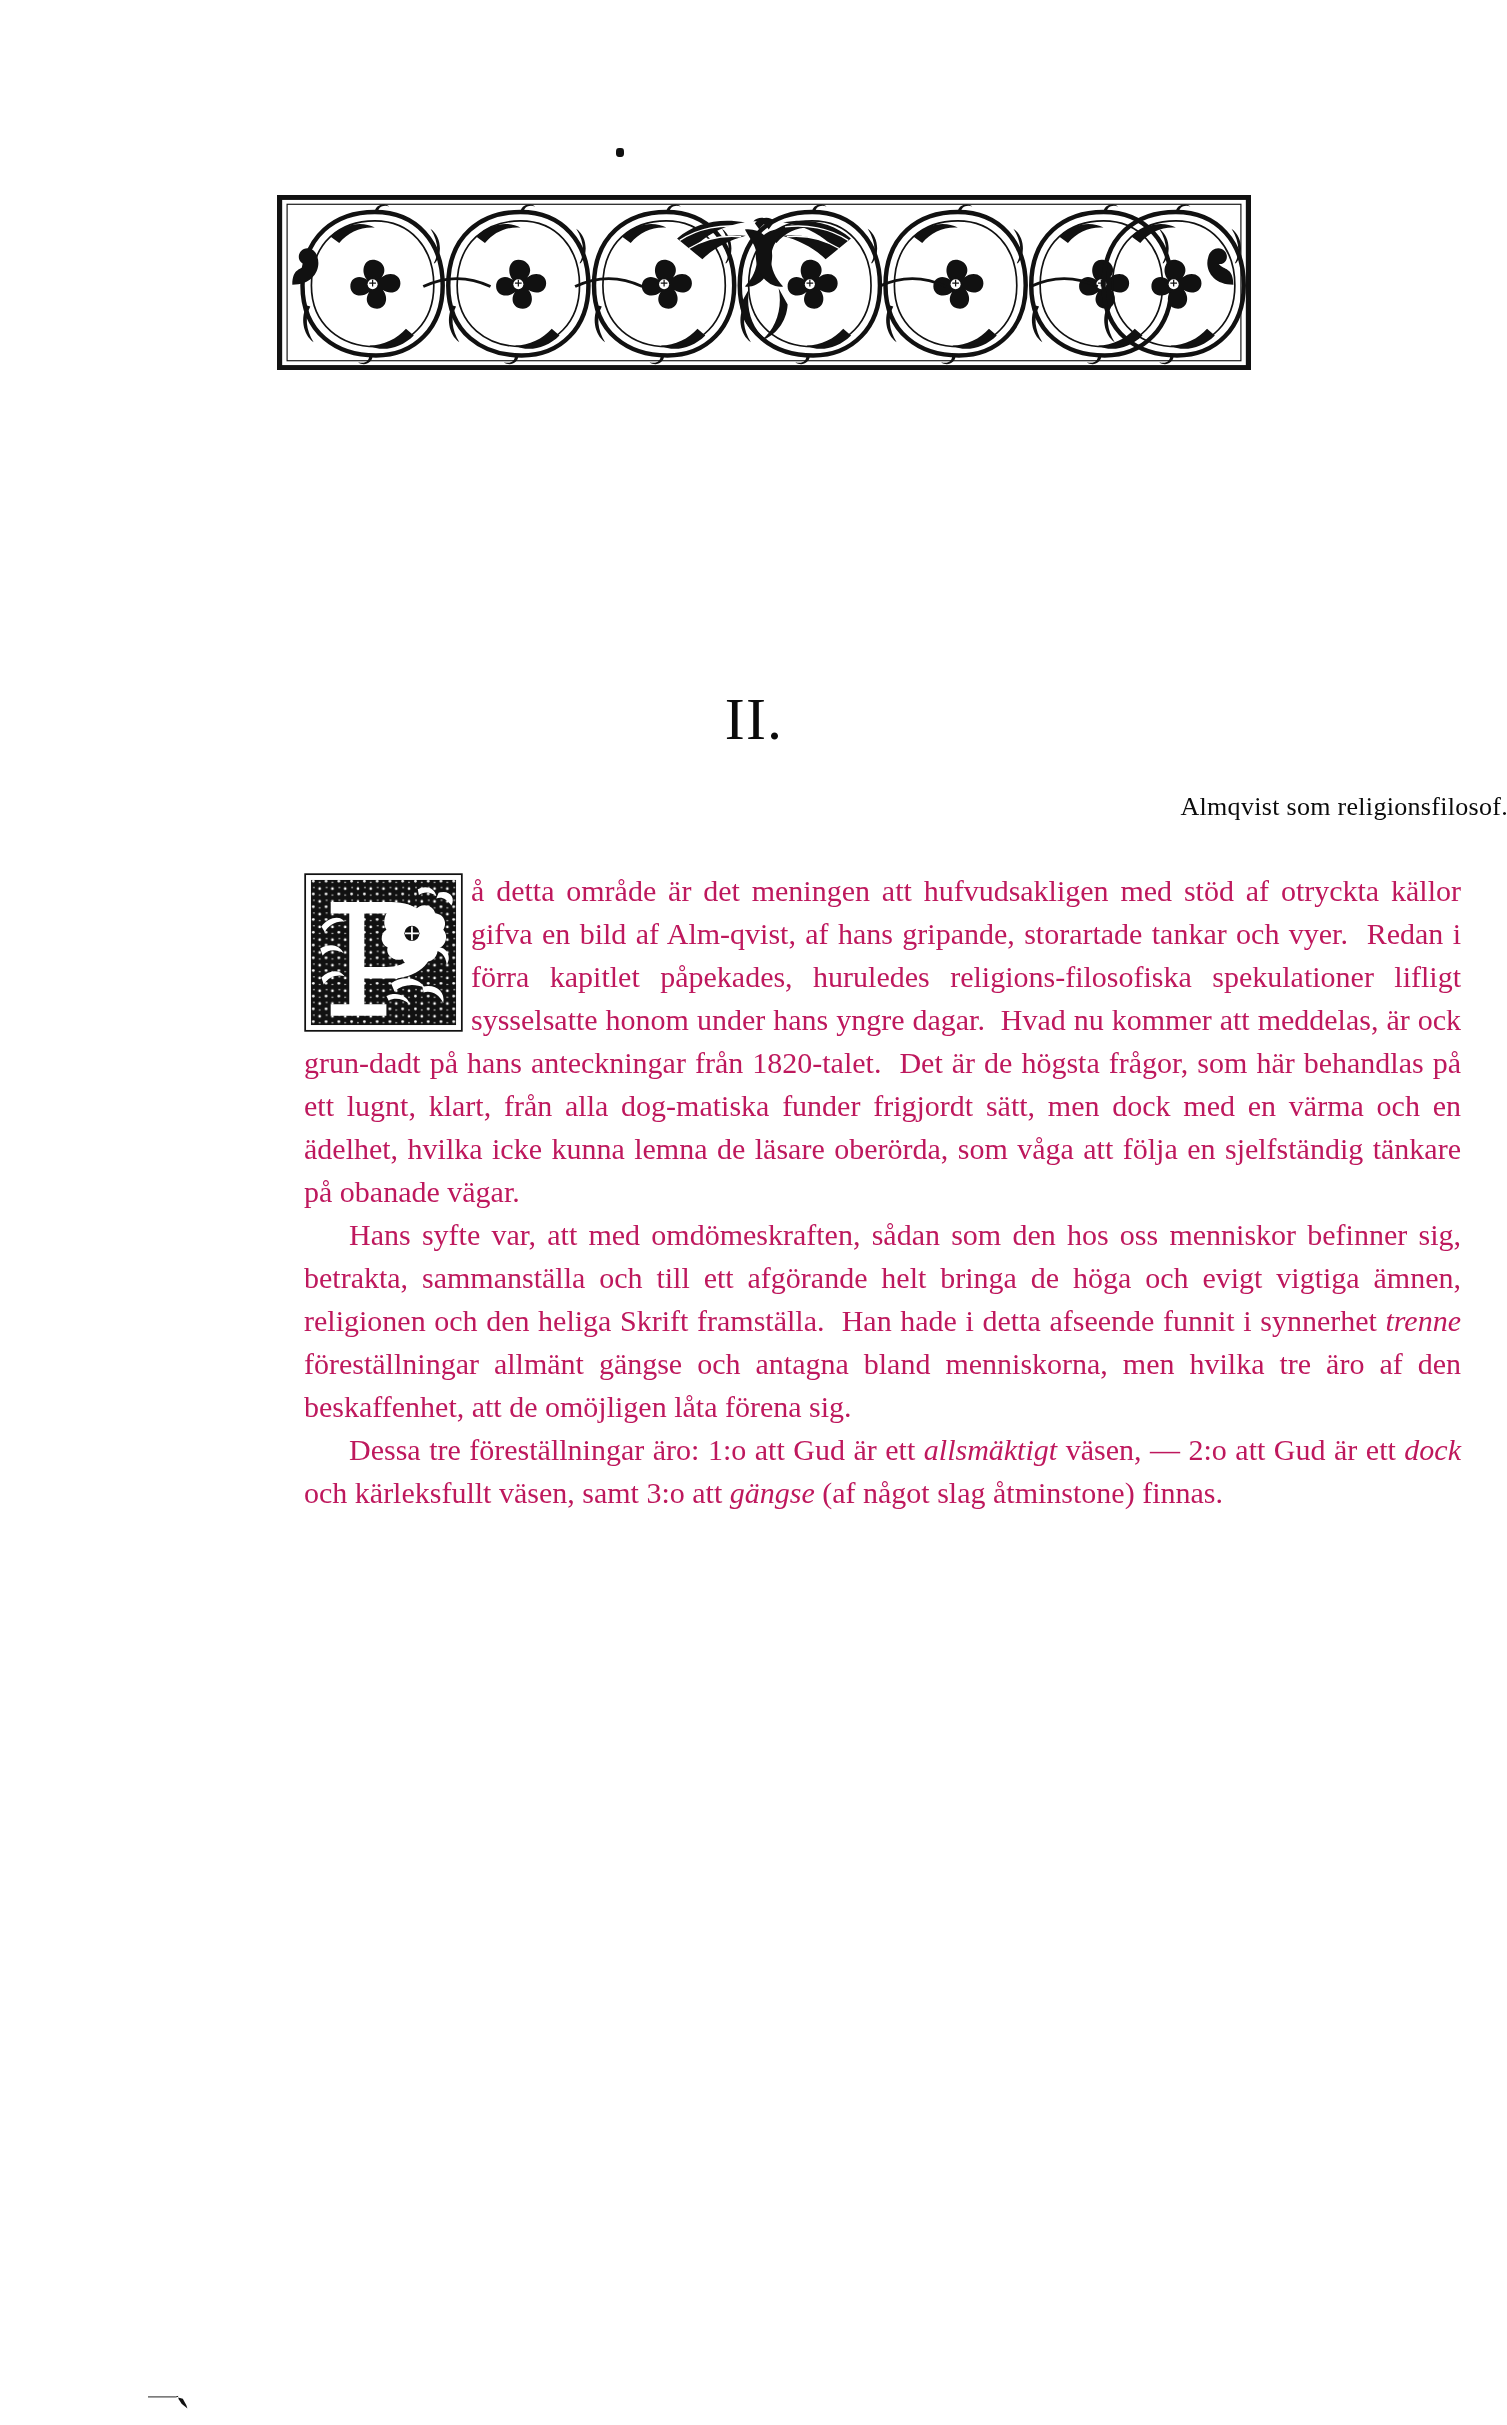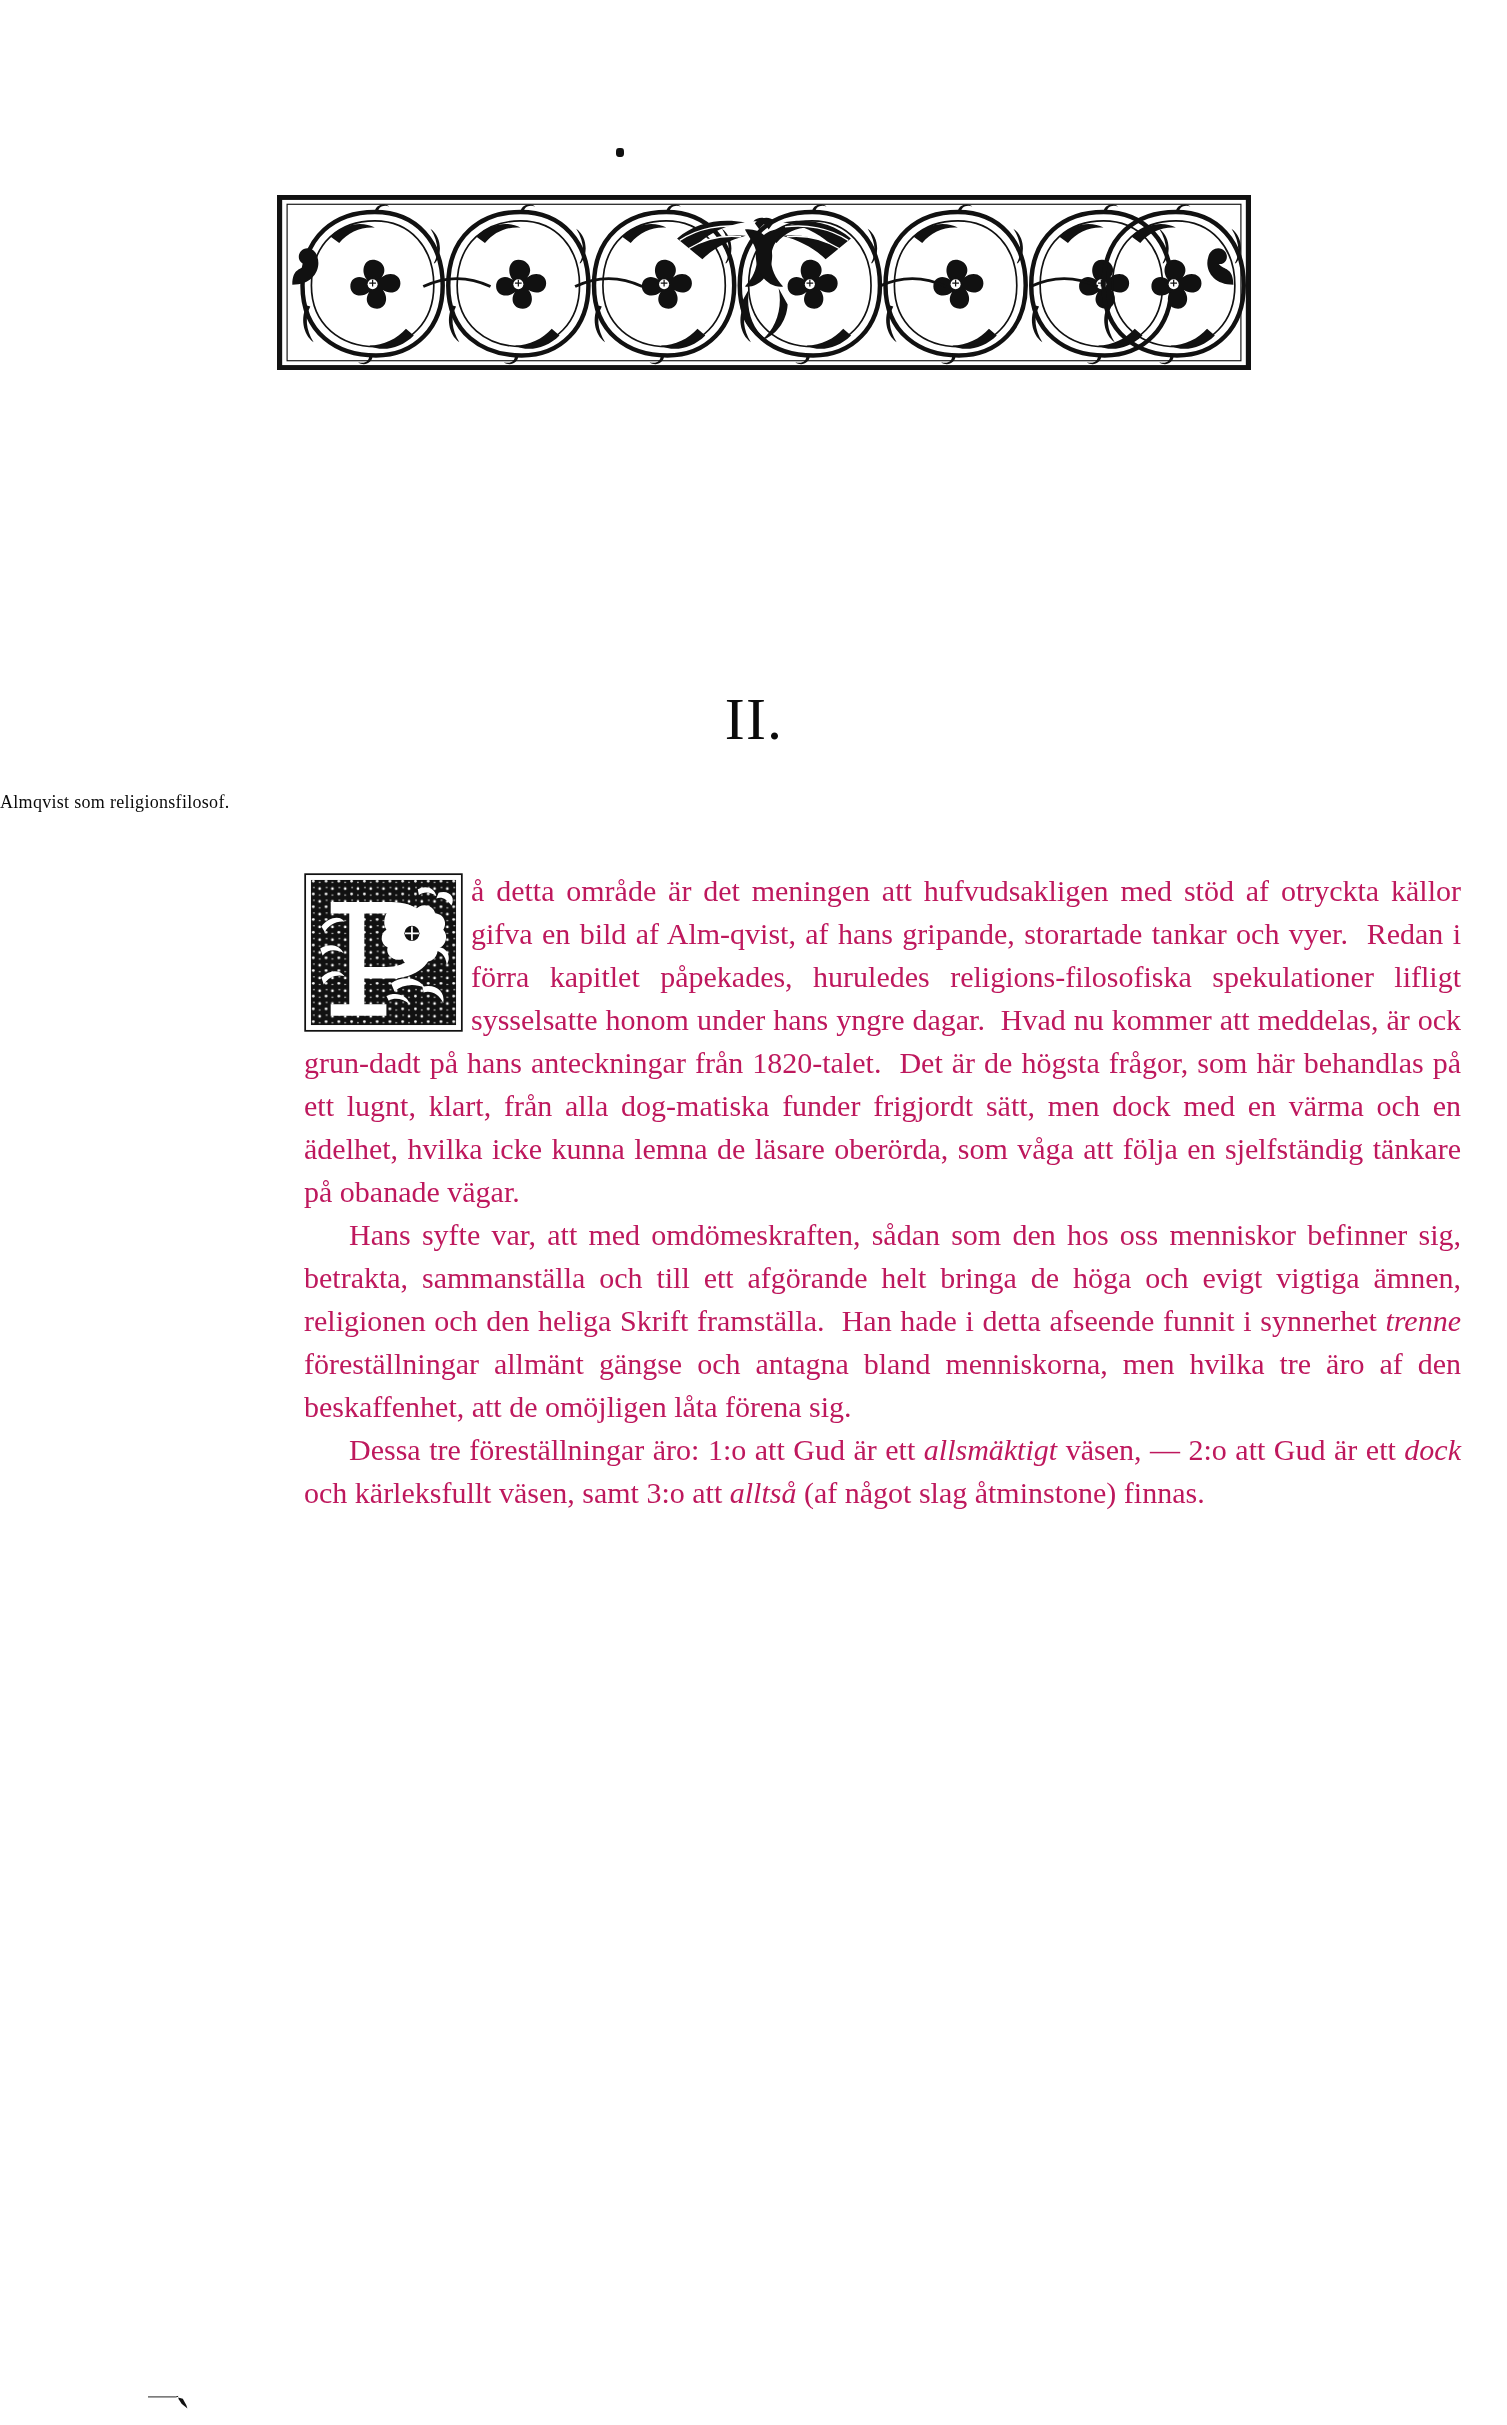--- a/index.html
+++ b/index.html
@@ -48,22 +48,22 @@
     text-align: center;
     font-size: 60px;
     letter-spacing: 1.2px;
     font-family: "Liberation Serif", "DejaVu Serif", serif;
     color: #0b0b0b;
   }
   #chapter-subtitle {
     position: absolute;
     left: 0; right: 0;
     top: 792px;
-    text-align: left;
-    font-size: 18px;
+    text-align: right;
+    font-size: 26px;
     letter-spacing: 0.3px;
     color: #0b0b0b;
     font-family: "Liberation Serif", "DejaVu Serif", serif;
   }
 
   
   #body-text {
     position: absolute;
     left: 304px;
     top: 869px;
@@ -219,16 +219,16 @@
         <path d="M142,212 C158,204 178,210 182,226 C170,216 156,214 146,220 Z"></path>
         <path d="M224,128 C244,124 256,142 246,158 C244,142 236,134 224,134 Z"></path>
       </g>
     </svg>
   </div>
 
   <p class="p1">å detta område är det meningen att hufvudsakligen med stöd af otryckta källor gifva en bild af Alm‑qvist, af hans gripande, storartade tankar och vyer.&nbsp; Redan i förra kapitlet påpekades, huruledes religions‑filosofiska spekulationer lifligt sysselsatte honom under hans yngre dagar.&nbsp; Hvad nu kommer att meddelas, är ock grun‑dadt på hans anteckningar från <span class="osf">1820</span>-talet.&nbsp; Det är de högsta frågor, som här behandlas på ett lugnt, klart, från alla dog‑matiska funder frigjordt sätt, men dock med en värma och en ädelhet, hvilka icke kunna lemna de läsare oberörda, som våga att följa en sjelfständig tänkare på obanade vägar.</p>
 
   <p class="indent">Hans syfte var, att med omdömeskraften, sådan som den hos oss menniskor befinner sig, betrakta, sammanställa och till ett afgörande helt bringa de höga och evigt vigtiga ämnen, religionen och den heliga Skrift framställa.&nbsp; Han hade i detta afseende funnit i synnerhet <em>trenne</em> föreställningar allmänt gängse och antagna bland menniskorna, men hvilka tre äro af den beskaffenhet, att de omöjligen låta förena sig.</p>
 
-  <p class="indent">Dessa tre föreställningar äro: <span class="osf">1</span>:o att Gud är ett <em>allsmäktigt</em> väsen, — <span class="osf">2</span>:o att Gud är ett <em>dock</em> och kärleksfullt väsen, samt <span class="osf">3</span>:o att <em>alltså</em> (af något slag åtminstone) finnas.</p>
+  <p class="indent">Dessa tre föreställningar äro: <span class="osf">1</span>:o att Gud är ett <em>allsmäktigt</em> väsen, — <span class="osf">2</span>:o att Gud är ett <em>dock</em> och kärleksfullt väsen, samt <span class="osf">3</span>:o att <em>gängse</em> (af något slag åtminstone) finnas.</p>
 
 </div>
 
 
 </body></html>

